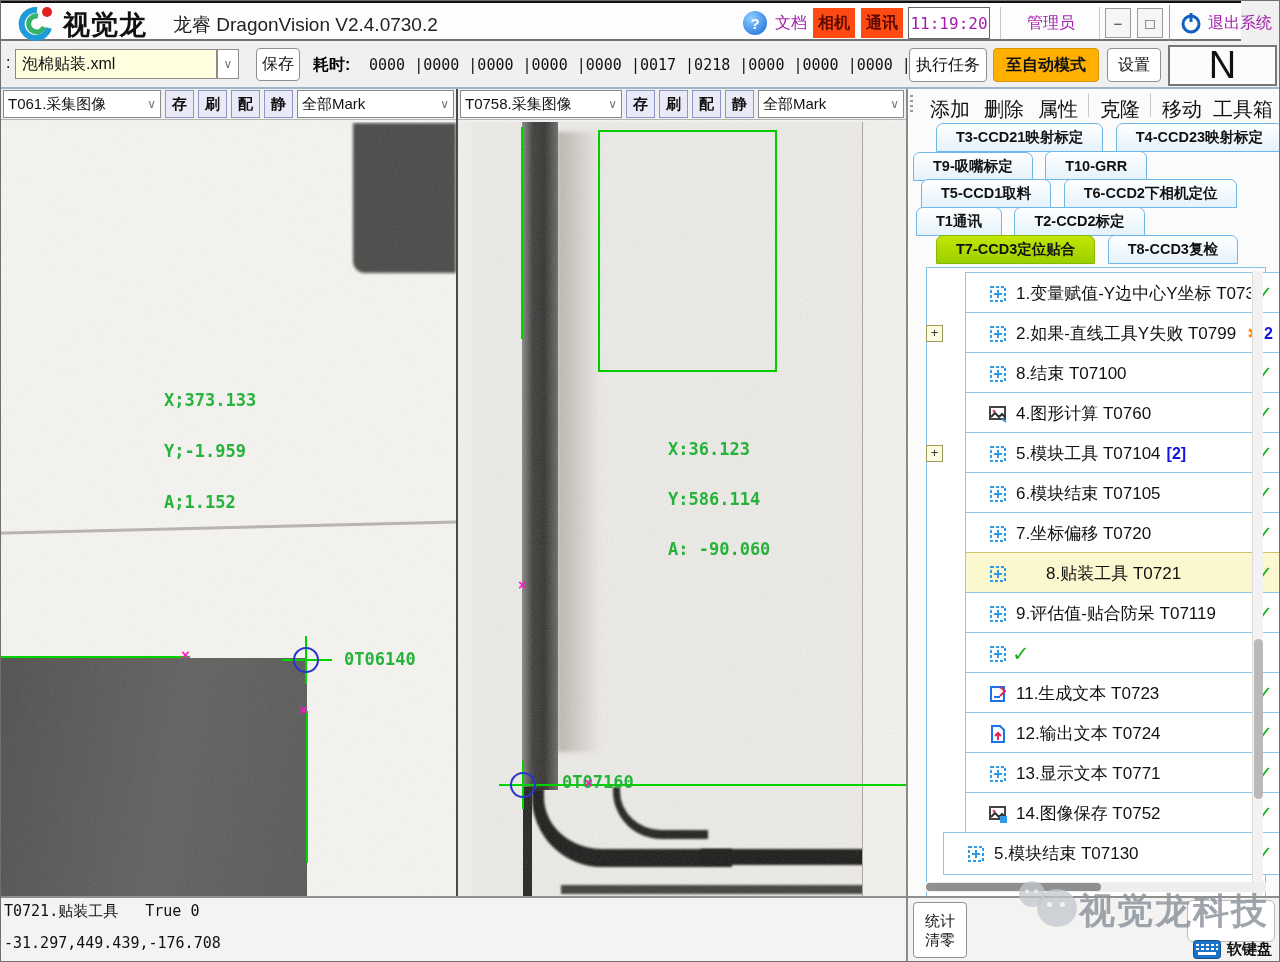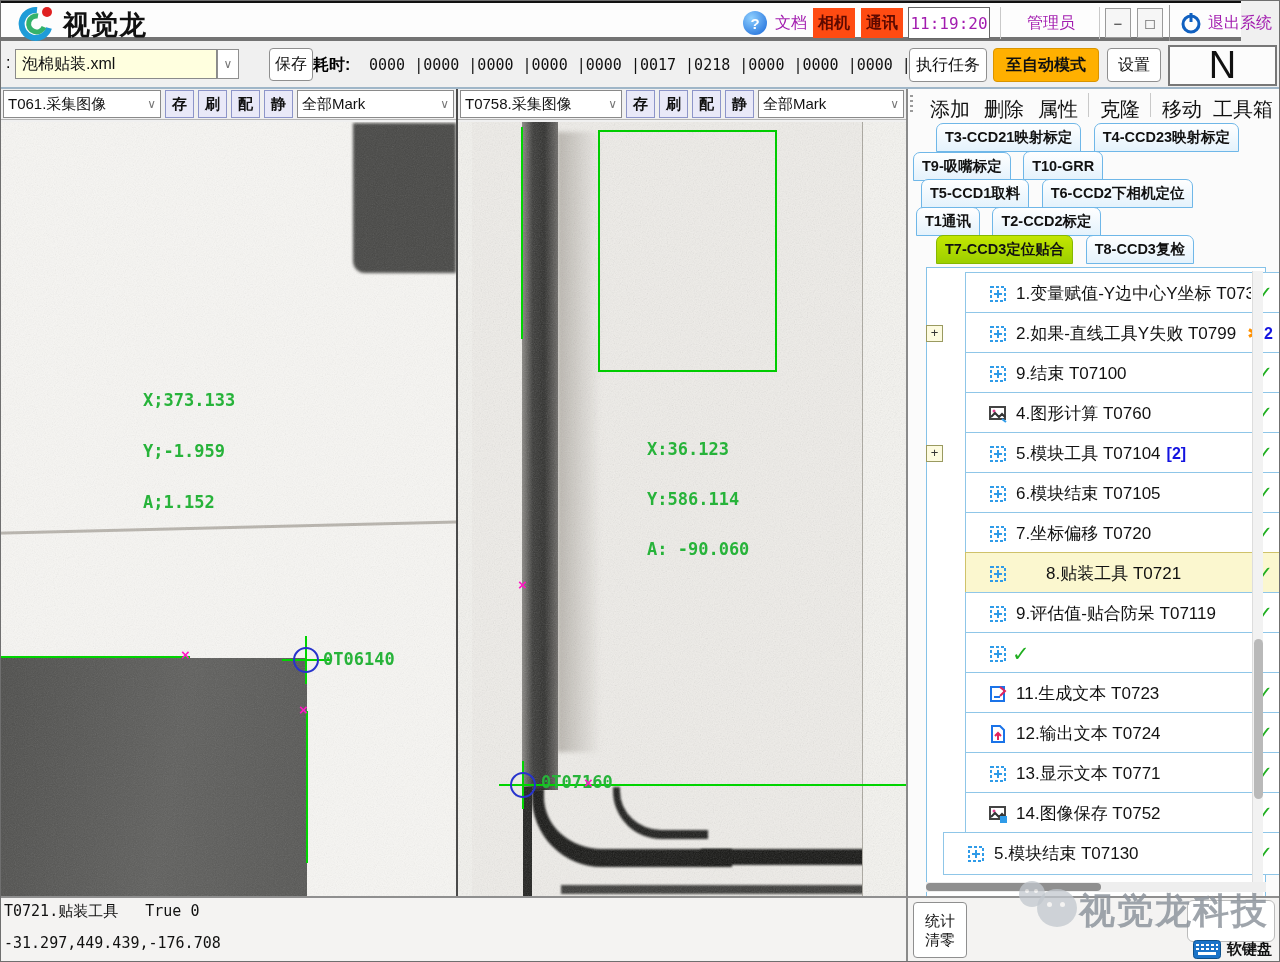--- a/index.html
+++ b/index.html
@@ -2,21 +2,21 @@
 <html><head>
 <meta charset="utf-8">
 <style>
   html,body{margin:0;padding:0;background:#d8d8d8;}
   .app{position:relative;width:1280px;height:962px;background:#f0f0f0;
        font-family:"Liberation Sans","DejaVu Sans",sans-serif;overflow:hidden;
        border:1px solid #6f6f6f;box-sizing:border-box;}
   .abs{position:absolute;box-sizing:border-box;}
   
   .titlebar{left:0;top:0;width:1240px;height:40px;background:#fdfdfd;border-top:2px solid #111;
-            border-bottom:4px solid #737373;}
+            border-bottom:2px solid #737373;}
   .brand{font-size:27px;font-weight:bold;color:#111;letter-spacing:1px;}
   .apptitle{font-size:19px;color:#222;}
   .tb-item{font-size:16px;color:#a21caf;display:flex;align-items:center;justify-content:center;}
   .tb-orange{background:#ff4b12;color:#5e0a00;font-weight:bold;}
   .timebox{border:1px solid #666;background:#fff;font-family:"DejaVu Sans Mono",monospace;}
   .winbtn{border:1px solid #9a9a9a;background:#f6f6f6;font-size:15px;color:#333;}
   .vsep{width:1px;background:#c9c9c9;}
   
   .toolbar2{left:0;top:42px;width:1278px;height:46px;background:#f0f0f0;border-bottom:2px solid #9fb6c8;}
   .combo-yellow{background:#ffffdf;border:1px solid #8a8a8a;font-size:16px;color:#111;
@@ -28,31 +28,31 @@
   .nbox{border:2px solid #777;background:#fcfcfc;font-size:38px;color:#111;}
   
   .phead{height:31px;background:#f0f0f0;border-bottom:1px solid #b5b5b5;display:flex;align-items:center;gap:4px;padding:12px 2px;}
   .combo{background:#fff;border:1px solid #8a8a8a;font-size:15px;color:#111;display:flex;align-items:center;
          justify-content:space-between;padding:0 4px;height:26px;}
   .sqbtn{width:27px;height:26px;background:#e9e9f8;border:1px solid #8d95c9;font-size:15px;font-weight:bold;
          color:#111;display:flex;align-items:center;justify-content:center;}
   .ddg{color:#777;font-size:12px;margin-left:6px;}
   
   .imgpanel{overflow:hidden;}
-  .gtext{font-family:"DejaVu Sans Mono",monospace;font-size:17px;color:#27b33a;font-weight:bold;z-index:6;}
+  .gtext{font-family:"DejaVu Sans Mono",monospace;font-size:17px;color:#27b33a;font-weight:bold;z-index:6;margin-left:21px;}
   .gline{background:#00d400;z-index:5;}
   .mx{color:#ff17c3;font-size:15px;font-weight:bold;z-index:7;line-height:10px;}
   .mcircle{width:26px;height:26px;border:2px solid #2733cc;border-radius:50%;z-index:6;background:transparent;}
   .noise{position:absolute;left:0;top:0;z-index:3;pointer-events:none;}
   
   .sbmenu{font-size:20px;color:#111;}
   .menu-it{cursor:default;}
   .tab{height:27px;border:1.5px solid #6fb7e8;border-radius:7px 7px 0 0;
        background:linear-gradient(#ffffff,#e4f2fc);font-size:14.5px;font-weight:bold;color:#111;
-       display:inline-flex;align-items:center;padding:0 8px;margin-right:8px;}
+       display:inline-flex;align-items:center;padding:0 19px;margin-right:8px;}
   .tab.active{background:linear-gradient(#c3e600,#9ccf00);border-color:#86b800;}
   .toollist{border:1px solid #85c2e8;background:#fff;}
   .tool-row{position:absolute;height:41px;background:#fff;border:1px solid #8fc6e8;
             display:flex;align-items:center;padding:0 22px;}
   .tool-row.selected{background:#fbf7cf;border-color:#cfc26a;gap:30px;}
   .tool-label{font-size:17px;color:#111;white-space:nowrap;overflow:hidden;flex:1;margin-left:8px;}
   .check{color:#1fae1f;font-size:21px;font-weight:bold;margin-left:4px;}
   .countblue{color:#1414e0;font-size:16px;font-weight:bold;margin-left:6px;}
   .badge{color:#ff9000;font-size:19px;font-weight:bold;margin-left:2px;}
   .expander{position:absolute;width:15px;height:15px;background:#fdfbe0;border:1px solid #9a9a60;
@@ -71,20 +71,21 @@
 
 <div class="app">
 
   <div class="abs titlebar">
     <svg class="abs" style="left:6px;top:2px" width="50" height="36" viewBox="0 0 50 36">
       <path d="M30 5 A14 14 0 1 0 42 23" stroke="#1f9cd8" stroke-width="6" fill="none"></path>
       <path d="M31 11 A8 8 0 1 0 37 22" stroke="#35b26a" stroke-width="5" fill="none"></path>
       <circle cx="40" cy="7" r="5" fill="#e02020"></circle>
     </svg>
     <span class="abs brand" style="left:62px;top:4px">视觉龙</span>
+    <span class="abs apptitle" style="left:172px;top:9px">龙睿 DragonVision V2.4.0730.2</span>
 
     <div class="abs" style="left:742px;top:8px;width:24px;height:24px;border-radius:50%;
          background:radial-gradient(circle at 35% 30%, #8fd0ff, #1565d8);display:flex;align-items:center;justify-content:center;
          color:#fff;font-weight:bold;font-size:15px">
       <span>?</span>
     </div>
     <div class="abs tb-item" style="left:770px;top:4px;width:40px;height:32px">文档</div>
     <div class="abs tb-item tb-orange" style="left:812px;top:5px;width:42px;height:30px">相机</div>
     <div class="abs tb-item tb-orange" style="left:860px;top:5px;width:42px;height:30px">通讯</div>
     <div class="abs tb-item timebox" style="left:907px;top:4px;width:82px;height:32px">11:19:20</div>
@@ -102,21 +103,21 @@
       <span>退出系统</span>
     </div>
   </div>
 
   <div class="abs toolbar2">
     <span class="abs" style="left:5px;top:11px;font-size:16px">:</span>
     <div class="abs combo-yellow" style="left:14px;top:6px;width:202px;height:30px">泡棉贴装.xml</div>
     <div class="abs btn" style="left:216px;top:6px;width:22px;height:30px;border-radius:0">
       <span class="ddg" style="margin:0">∨</span>
     </div>
-    <div class="abs btn" style="left:268px;top:5px;width:44px;height:33px">保存</div>
+    <div class="abs btn" style="left:255px;top:5px;width:44px;height:33px">保存</div>
     <span class="abs" style="left:312px;top:12px;font-size:16px;font-weight:bold">耗时:</span>
     <span class="abs elapsed" style="left:368px;top:13px">0000  |0000  |0000  |0000  |0000  |0017  |0218  |0000  |0000  |0000  |</span>
     <div class="abs btn" style="left:908px;top:5px;width:78px;height:34px">执行任务</div>
     <div class="abs btn btn-orange" style="left:992px;top:5px;width:106px;height:34px">至自动模式</div>
     <div class="abs btn" style="left:1106px;top:5px;width:54px;height:34px">设置</div>
     <div class="abs tb-item nbox" style="left:1167px;top:2px;width:109px;height:41px">N</div>
   </div>
 
   <div class="abs phead" style="left:0;top:88px;width:455px">
     <div class="combo" style="width:148px">
@@ -295,21 +296,21 @@
         <span class="badge">✱</span>
         <span class="countblue" style="margin-left:1px">2</span>
       </div>
       <div class="expander" style="left:-1px;top:57px"><span>+</span></div>
 
       <div class="tool-row" style="left:38px;top:84px;width:285px">
         <svg width="20" height="20">
             <rect x="3" y="3" width="14" height="14" fill="none" stroke="#2f9be8" stroke-width="2" stroke-dasharray="3 2"></rect>
             <path d="M10 6v8M6 10h8" stroke="#2f9be8" stroke-width="2"></path>
           </svg>
-        <span class="tool-label">9.结束 T07100</span>
+        <span class="tool-label">8.结束 T07100</span>
         <span class="check">✓</span>
       </div>
 
       <div class="tool-row" style="left:38px;top:124px;width:285px">
         <svg width="20" height="20">
             <rect x="2" y="3" width="15" height="12" fill="#fff" stroke="#444" stroke-width="2"></rect>
             <circle cx="6" cy="7" r="1.5" fill="#e84393"></circle>
             <path d="M3 13l4-4 4 4 3-3 3 3" stroke="#333" fill="none" stroke-width="2"></path>
             <path d="M14 15l4 3" stroke="#2f9be8" stroke-width="2"></path>
           </svg>

